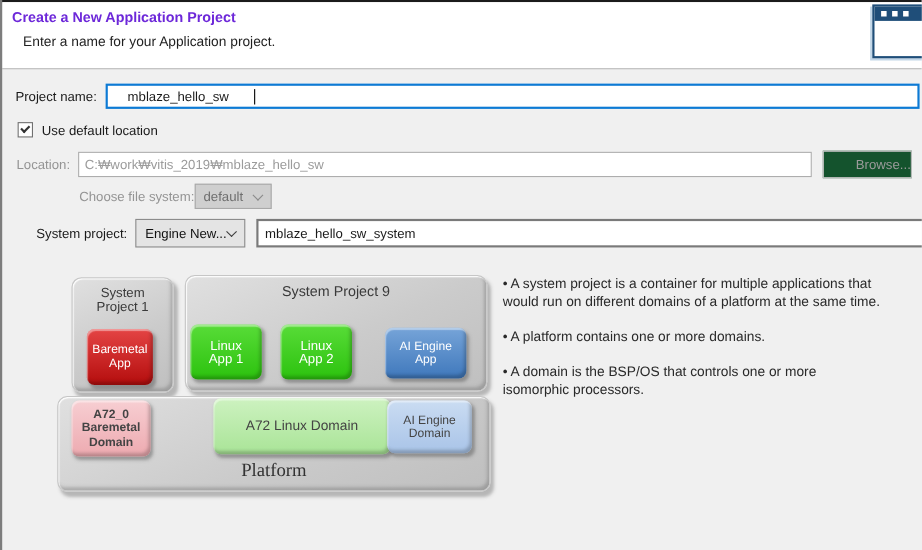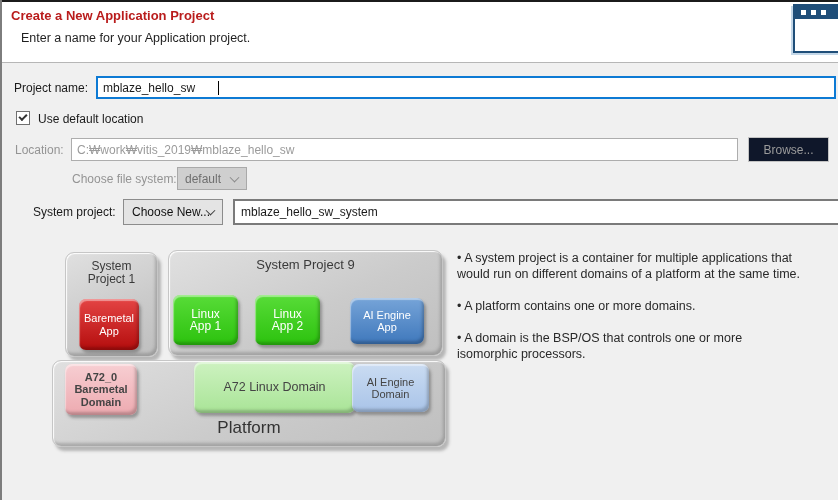--- a/index.html
+++ b/index.html
@@ -12,43 +12,43 @@
     color:#1a1a1a;
   }
   .abs { position:absolute; }
 
   
   .top-border { left:0; top:0; width:838px; height:2px; background:#1b1b1b; }
   .left-border { left:0; top:0; width:2px; height:500px; background:#7d7d7d; }
 
   
   .header { left:2px; top:2px; width:836px; height:61px; background:#ffffff; border-bottom:1px solid #b6b6b6; }
-  .hdr-title { left:9px; top:6px; font-size:13px; font-weight:bold; color:#b91c1c; }
+  .hdr-title { left:9px; top:6px; font-size:13px; font-weight:bold; color:#6d28d9; }
   .hdr-sub { left:19px; top:29px; font-size:12.5px; color:#1f1f1f; }
 
   
   .win-icon { left:793px; top:4px; width:50px; height:49px; background:#ffffff;
     border:2px solid #1f4e79; box-shadow:-2px 2px 0 #c3d7e8; }
   .win-icon .bar { position:absolute; left:0; top:0; width:100%; height:13px; background:#1f4e79; }
   .win-icon .sq { position:absolute; top:4px; width:5px; height:5px; background:#ffffff; }
 
   
   label, .lbl { font-size:12px; white-space:nowrap; }
   .gray { color:#949494; }
   .field { background:#ffffff; font-size:12px; display:flex; align-items:center; }
-  .pn-field { left:96px; top:76px; width:740px; height:23px; border:2px solid #0d7ad4; padding-left:5px;gap:22px; }
+  .pn-field { left:96px; top:76px; width:740px; height:23px; border:2px solid #0d7ad4; padding-left:18px;gap:22px; }
   .caret { display:inline-block; width:1px; height:14px; background:#000; margin-left:1px; }
 
   .checkbox { left:16px; top:111px; width:14px; height:14px; background:#fff; border:1px solid #707070; }
   .checkmark { position:absolute; left:2px; top:2px; width:8px; height:5px;
     border-left:2px solid #333; border-bottom:2px solid #333; transform:rotate(-45deg); }
 
   .loc-field { left:71px; top:138px; width:667px; height:23px; border:1px solid #adadad; color:#9b9b9b; padding-left:5px; }
-  .browse-btn { left:748px; top:137px; width:81px; height:25px; background:#0f172a; border:1px solid #c3c3c3;
-    color:#9b9b9b; font-size:12px; display:flex; align-items:center; justify-content:center; }
+  .browse-btn { left:748px; top:137px; width:81px; height:25px; background:#14532d; border:1px solid #c3c3c3;
+    color:#9b9b9b; font-size:12px; display:flex; align-items:center; justify-content:flex-end; }
 
   .fs-select { left:177px; top:167px; width:70px; height:23px; background:#cfcfcf; border:1px solid #a9a9a9;
     color:#6f6f6f; font-size:12px; display:flex; align-items:center; padding-left:7px; }
   .sp-select { left:123px; top:199px; width:100px; height:26px; background:#e4e4e4; border:1px solid #8c8c8c;
     color:#111; font-size:12px; display:flex; align-items:center; padding-left:8px; }
   .chev { position:absolute; right:8px; top:50%; width:7px; height:7px;
     border-right:1.6px solid #8a8a8a; border-bottom:1.6px solid #8a8a8a;
     transform:translateY(-70%) rotate(45deg); }
   .chev.dark { border-color:#3c3c3c; }
   .sp-field { left:233px; top:199px; width:627px; height:26px; border:2px solid #7a7a7a; padding-left:6px; }
@@ -64,21 +64,21 @@
   .blk { position:absolute; border-radius:7px; display:flex; align-items:center; justify-content:center;
     text-align:center; font-size:11px; line-height:12.5px; white-space:pre-line;
     box-shadow:2px 3px 3px rgba(90,90,90,.5), inset 1px 2px 1px rgba(255,255,255,.45), inset -2px -3px 3px rgba(0,0,0,.22); }
   .blk.red   { background:linear-gradient(180deg,#e44444,#b40d0d); color:#fff; }
   .blk.green { background:linear-gradient(180deg,#58dc38,#2cc20e); color:#fff; }
   .blk.blue  { background:linear-gradient(180deg,#76a4d8,#3f78bc); color:#fff; }
   .blk.pink  { background:linear-gradient(180deg,#f7ced2,#edaab0); color:#444;font-weight:bold; }
   .blk.lgreen{ background:linear-gradient(180deg,#cdf2c0,#a9e497); color:#444;margin-left:29px; }
   .blk.lblue { background:linear-gradient(180deg,#cadcf2,#a9c4e8); color:#444; }
   .platform-label { position:absolute; left:0; right:0; bottom:8px; text-align:center;
-    font-size:17px; color:#333; }
+    font-size:17px; color:#333;font-family:Liberation Serif, serif; }
 
   
   .notes { left:457px; top:250px; width:347px; }
   .note { font-size:12.5px; line-height:16px; color:#292929; margin-bottom:16px; }
 </style>
 </head>
 <body>
 
 <div class="abs top-border"></div>
 
@@ -115,21 +115,21 @@
 </div>
 
 <div class="abs lbl gray" style="left:72px; top:172px;">Choose file system:</div>
 <div class="abs fs-select">
   <span>default</span>
   <div class="chev"></div>
 </div>
 
 <div class="abs lbl" style="left:33px; top:205px;">System project:</div>
 <div class="abs sp-select">
-  <span>Choose New...</span>
+  <span>Engine New...</span>
   <div class="chev dark"></div>
 </div>
 <div class="abs field sp-field">
   <span>mblaze_hello_sw_system</span>
 </div>
 
 <div class="abs diagram">
   <div class="card" style="left:17px; top:4px; width:93px; height:105px;">
     <div class="card-title">System
 Project 1</div>

